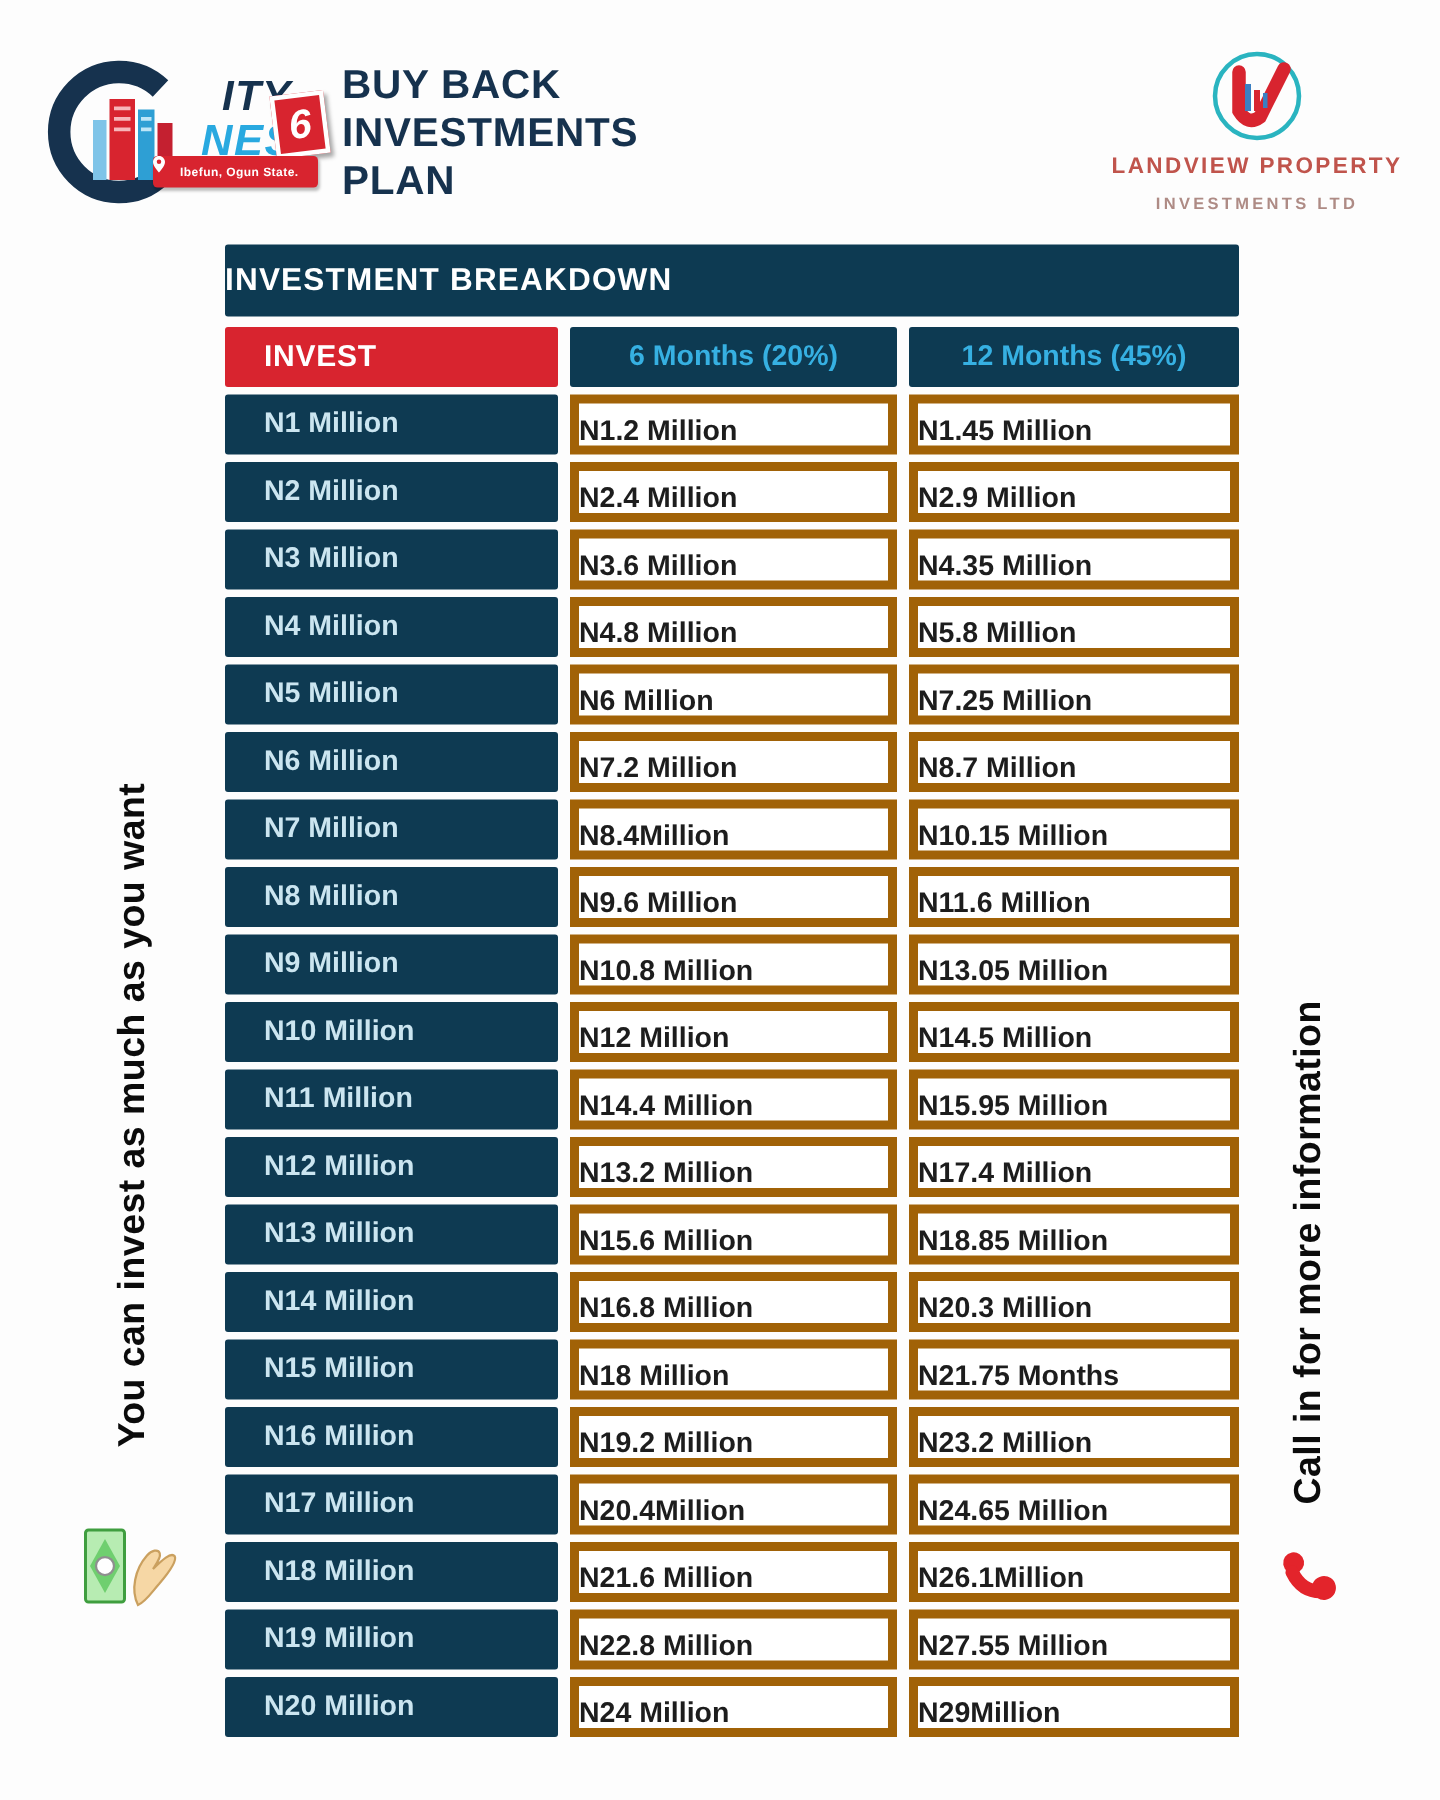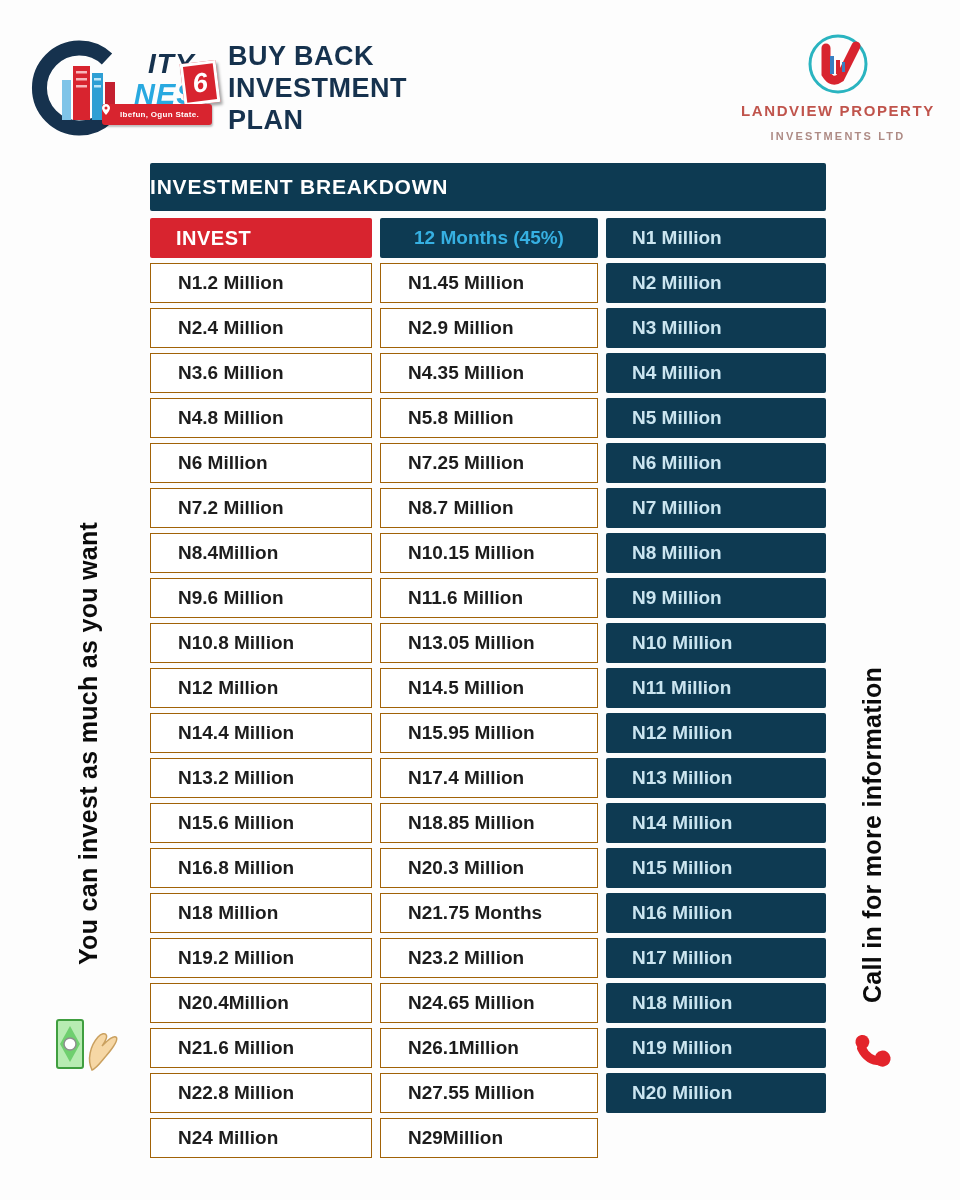--- a/index.html
+++ b/index.html
@@ -56,22 +56,22 @@
   }
   .hdr-month {
     background:#0d3a52; color:#36b0e2; line-height:40px; text-align:center;
     border-radius:2px; font-size:19px;
   }
   .row-label {
     background:#0e3a52; color:#cbe5f0; line-height:40px; padding-left:26px;
     border-radius:2px;
   }
   .row-value {
-    background:#ffffff; border:1px solid #a16207; color:#1d1d1d;
-    line-height:38px; padding-left:27px;
+    background:#ffffff; border:6px solid #a16207; color:#1d1d1d;
+    line-height:38px; 
   }
 
   
   .v-note {
     position:absolute; writing-mode:vertical-rl; transform:rotate(180deg);
     font-weight:bold; color:#0b0b0b; font-size:25px; letter-spacing:.3px;
     text-align:center; white-space:nowrap;
   }
   .note-left  { left:74px;  top:468px; height:550px; }
   .note-right { left:858px; top:640px; height:390px; }
@@ -102,40 +102,41 @@
     <div class="cn-banner">
       <svg width="8" height="11" viewBox="0 0 8 11">
         <path d="M4 0 C1.8 0 0 1.8 0 4 C0 6.8 4 11 4 11 C4 11 8 6.8 8 4 C8 1.8 6.2 0 4 0 Z M4 5.4 A1.5 1.5 0 1 1 4 2.4 A1.5 1.5 0 0 1 4 5.4 Z" fill="#ffffff"></path>
       </svg>
       <span class="loc">Ibefun, Ogun State.</span>
     </div>
   </div>
 
   <div class="plan-title">
     <div>BUY BACK</div>
-    <div>INVESTMENT</div>
+    <div>INVESTMENTS</div>
     <div>PLAN</div>
   </div>
 
   <div class="lv-logo">
     <svg width="96" height="66" viewBox="0 0 96 66">
       <circle cx="48" cy="32" r="28" fill="none" stroke="#2ab4c0" stroke-width="3"></circle>
       <path d="M36 16 L36 42 Q42 52 50 46 L66 14" fill="none" stroke="#d8242f" stroke-width="9" stroke-linecap="round"></path>
       <rect x="40" y="24" width="4" height="18" fill="#3a7fc2"></rect>
       <rect x="46" y="28" width="4" height="14" fill="#d8242f"></rect>
       <rect x="52" y="30" width="3" height="10" fill="#3a7fc2"></rect>
     </svg>
     <div class="lv-name">LANDVIEW PROPERTY</div>
     <div class="lv-sub">INVESTMENTS LTD</div>
   </div>
 
   <div class="table-wrap">
     <div class="band">INVESTMENT BREAKDOWN</div>
     <div class="inv-grid">
       <div class="cell hdr-invest">INVEST</div>
+      <div class="cell hdr-month">6 Months (20%)</div>
       <div class="cell hdr-month">12 Months (45%)</div>
 
     <div class="cell row-label">N1 Million</div>
         <div class="cell row-value">N1.2 Million</div>
         <div class="cell row-value">N1.45 Million</div>
         <div class="cell row-label">N2 Million</div>
         <div class="cell row-value">N2.4 Million</div>
         <div class="cell row-value">N2.9 Million</div>
         <div class="cell row-label">N3 Million</div>
         <div class="cell row-value">N3.6 Million</div>

